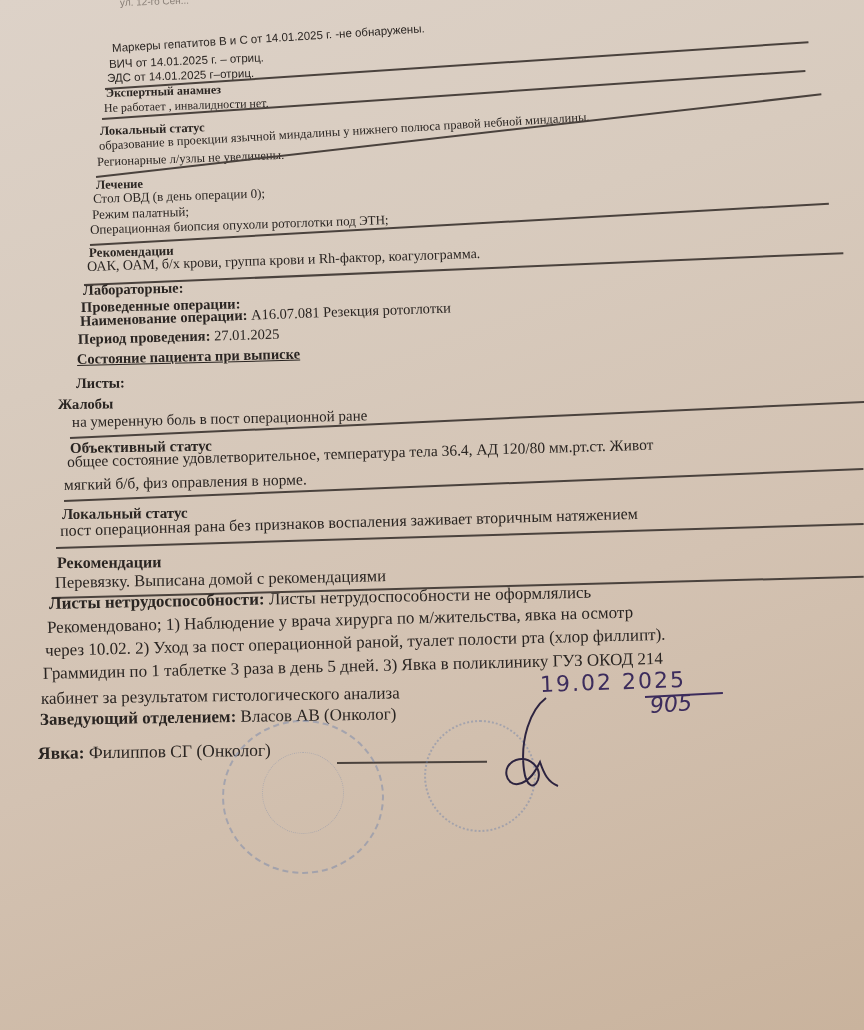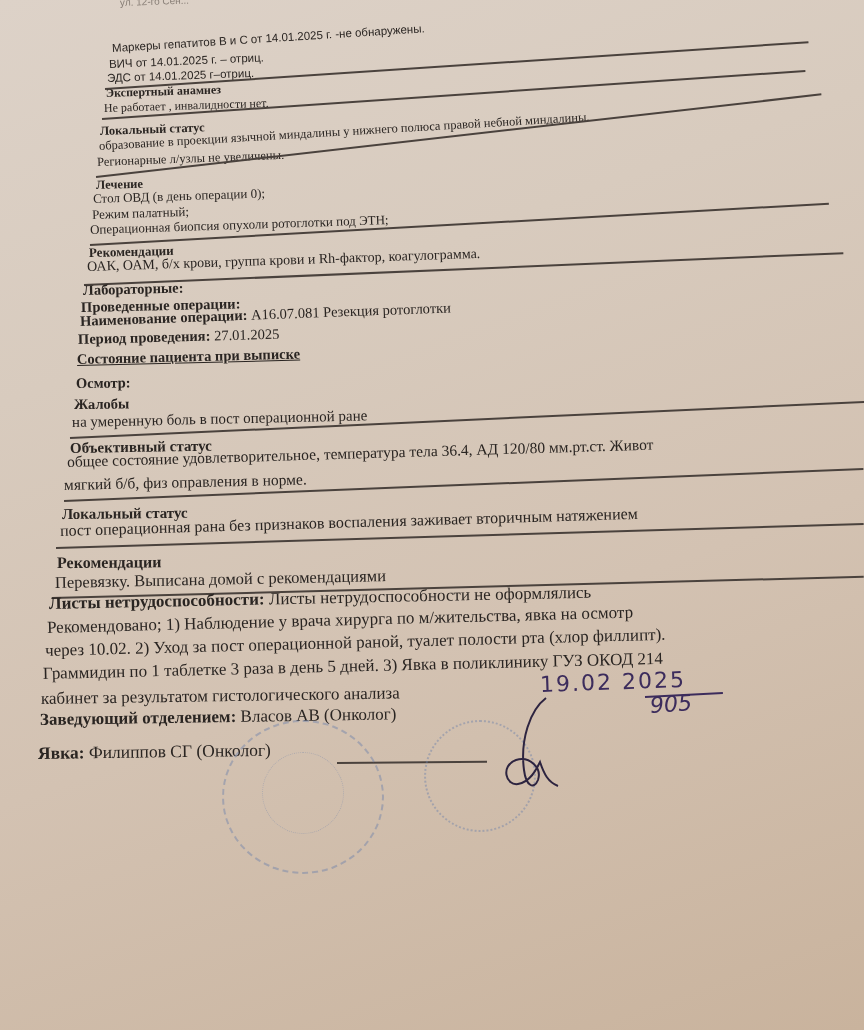--- a/index.html
+++ b/index.html
@@ -55,22 +55,22 @@
   <div class="line" style="left:80px;top:313px;font-size:14.5px;transform:rotate(-2.1deg);">
     <span class="b">Наименование операции:</span>
     <span>А16.07.081 Резекция ротоглотки</span>
   </div>
   <div class="line" style="left:78px;top:331px;font-size:14.5px;transform:rotate(-1.5deg);">
     <span class="b">Период проведения:</span>
     <span>27.01.2025</span>
   </div>
   <div class="line b u" style="left:77px;top:351px;font-size:14.5px;transform:rotate(-1.4deg);">Состояние пациента при выписке</div>
 
-  <div class="line b" style="left:76px;top:375px;font-size:14.5px;transform:rotate(-0.6deg);">Осмотр:</div>
-  <div class="line b" style="left:74px;top:396px;font-size:14.5px;transform:rotate(-0.5deg);">Жалобы</div>
+  <div class="line b" style="left:76px;top:375px;font-size:14.5px;transform:rotate(-0.6deg);">Листы:</div>
+  <div class="line b" style="left:58px;top:396px;font-size:14.5px;transform:rotate(-0.5deg);">Жалобы</div>
   <div class="line" style="left:72px;top:414px;font-size:15px;transform:rotate(-1.3deg);">на умеренную боль в пост операционной ране</div>
   <div class="rule" style="left:70px;top:437px;width:795px;transform:rotate(-2.6deg);"></div>
 
   <div class="line b" style="left:70px;top:440px;font-size:15px;transform:rotate(-1deg);">Объективный статус</div>
   <div class="line" style="left:67px;top:453px;font-size:15.5px;transform:rotate(-1.7deg);">общее состояние удовлетворительное, температура тела 36.4, АД 120/80 мм.рт.ст. Живот</div>
   <div class="line" style="left:64px;top:476px;font-size:15.5px;transform:rotate(-1.3deg);">мягкий б/б, физ оправления в норме.</div>
   <div class="rule" style="left:64px;top:500px;width:800px;transform:rotate(-2.3deg);"></div>
 
   <div class="line b" style="left:62px;top:506px;font-size:15px;transform:rotate(-0.6deg);">Локальный статус</div>
   <div class="line" style="left:60px;top:522px;font-size:16px;transform:rotate(-1.7deg);">пост операционная рана без признаков воспаления заживает вторичным натяжением</div>

